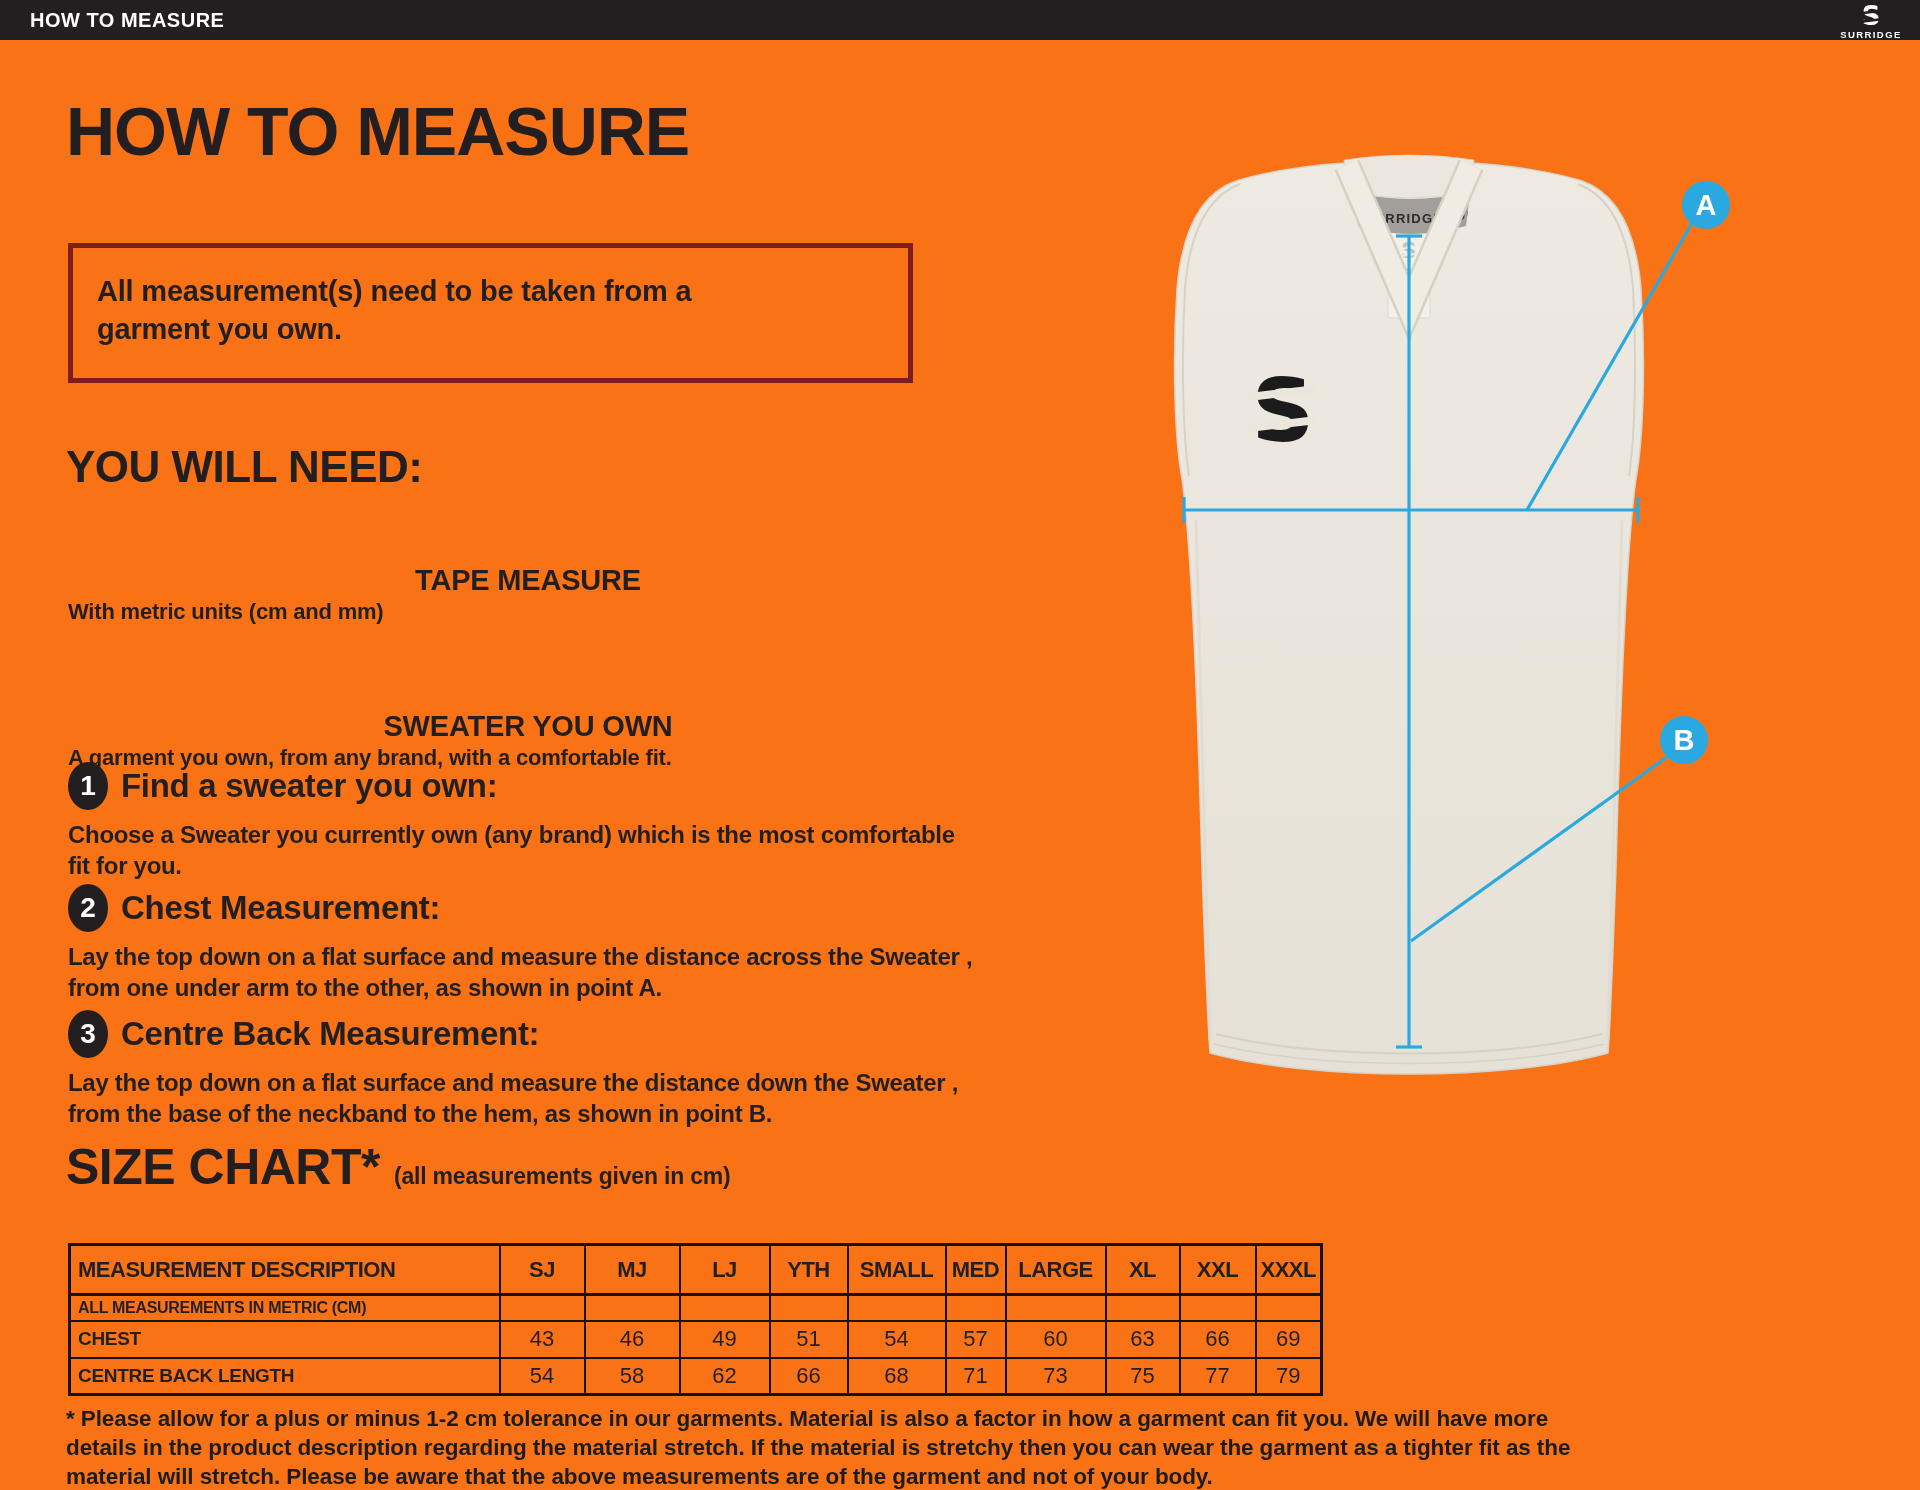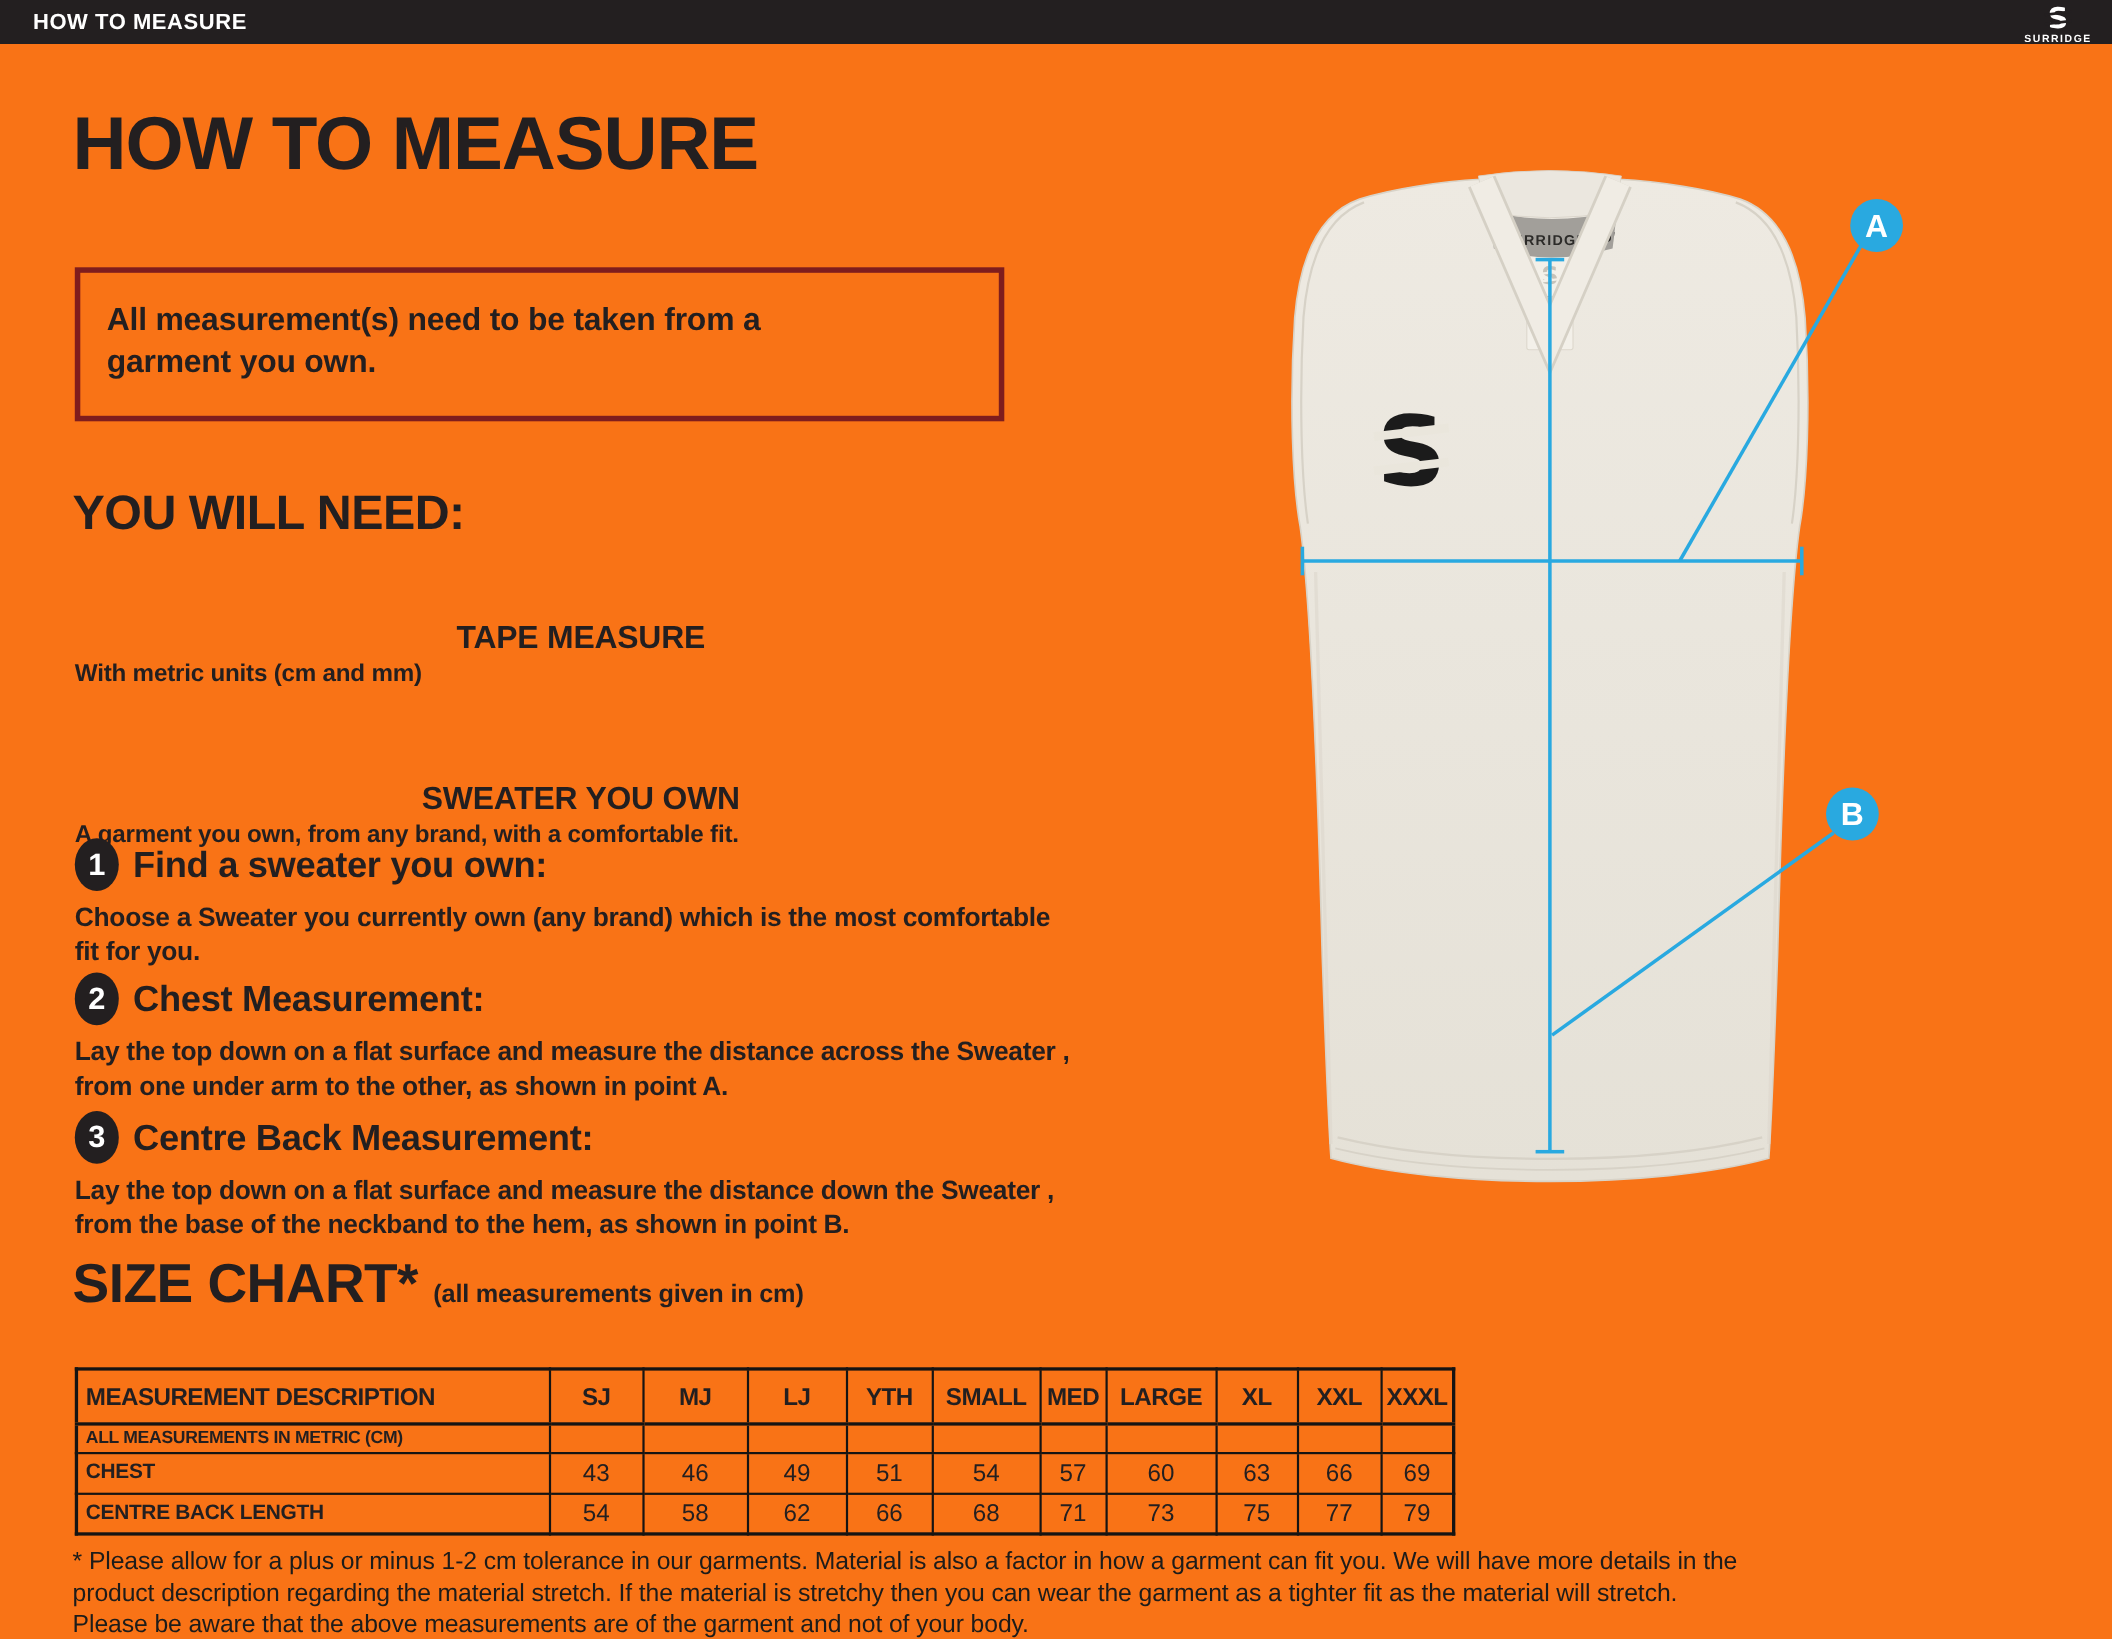--- a/index.html
+++ b/index.html
@@ -61,21 +61,21 @@
     overflow:hidden; white-space:nowrap;
   }
   .size-table thead th { height:50px; font-size:22px; font-weight:bold; letter-spacing:-.5px; border-bottom:3px solid #161413; }
   .size-table thead th.col-desc, .size-table td.col-desc { text-align:left; padding-left:7px; }
   .row-metric td { height:26px; font-size:16px; font-weight:bold; letter-spacing:-.3px; }
   .row-data td { height:37px; font-size:22px; font-weight:normal; }
   .row-data td.col-desc { font-size:19px; font-weight:bold; letter-spacing:-.3px; }
   
   .footnote {
     position:absolute; left:66px; top:1404px; width:1530px;
-    font-size:22.5px; line-height:29px; font-weight:normal; color:#1d1c1a; letter-spacing:-.1px;
+    font-size:22.5px; line-height:29px; font-weight:bold; color:#1d1c1a; letter-spacing:-.1px;
   }
   
   .garment-svg { position:absolute; left:0; top:0; pointer-events:none; }
 </style>
 </head>
 <body>
 
 <div class="page">
 
   <header class="topbar">

